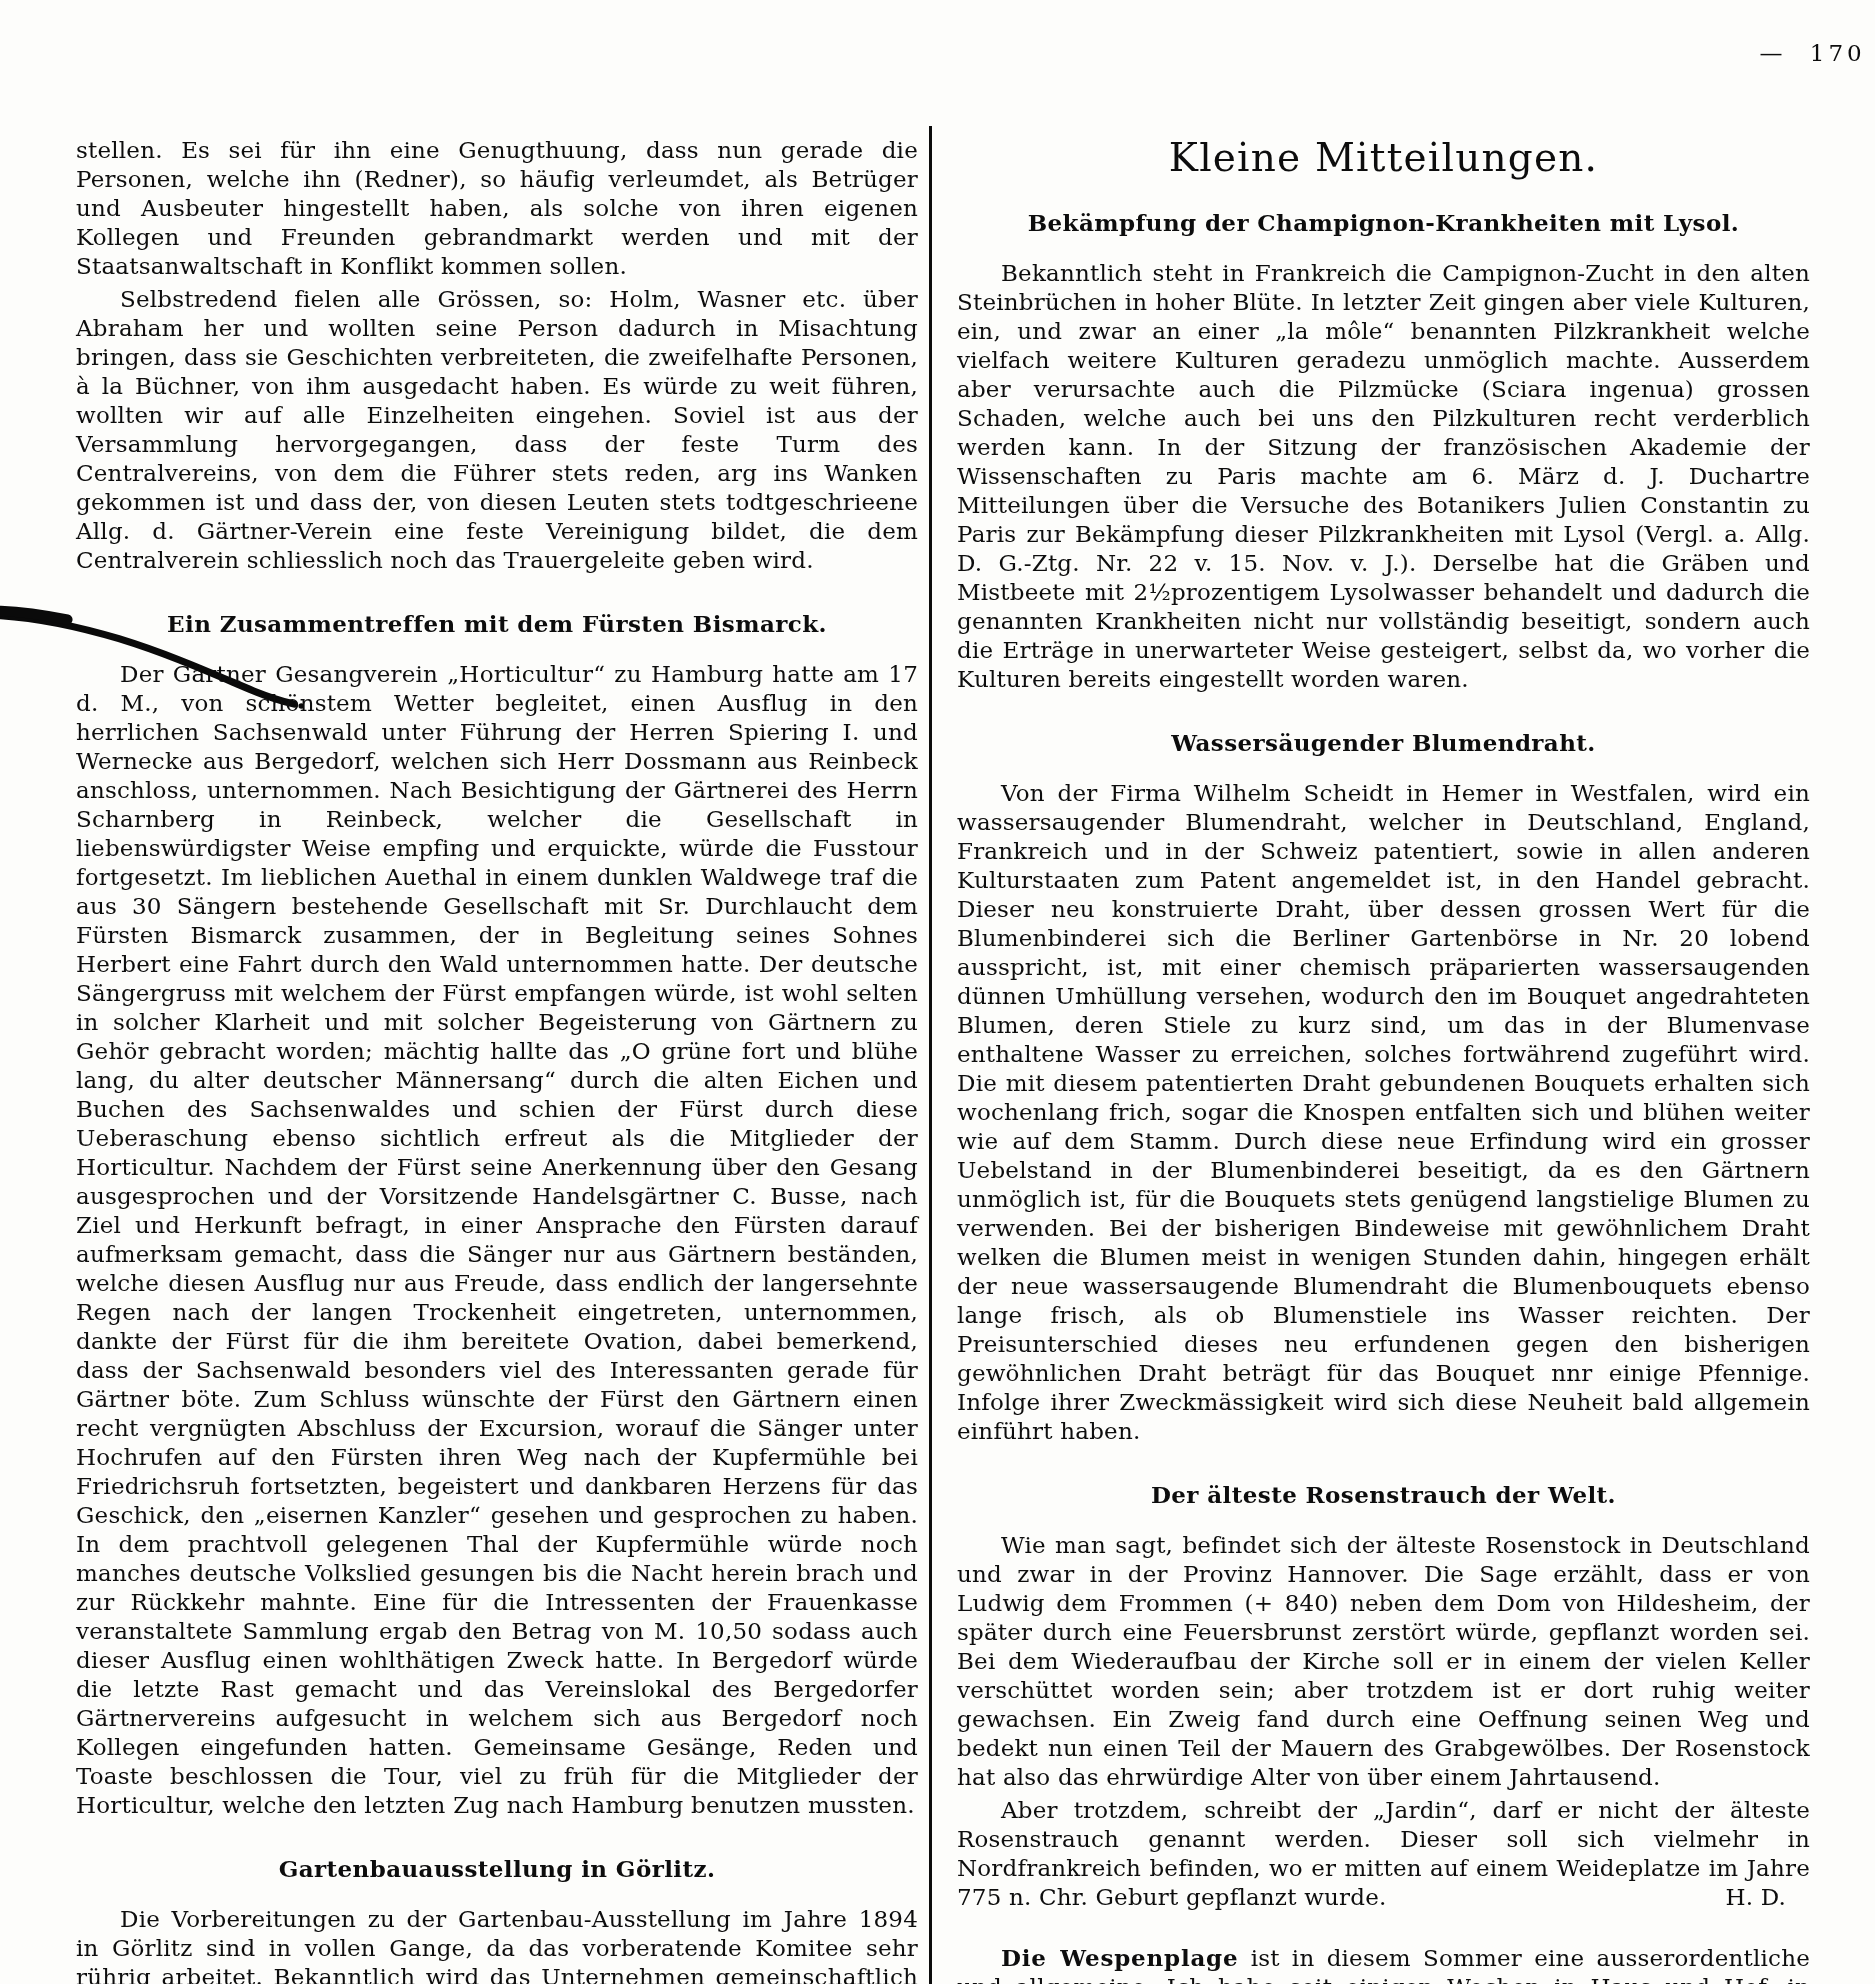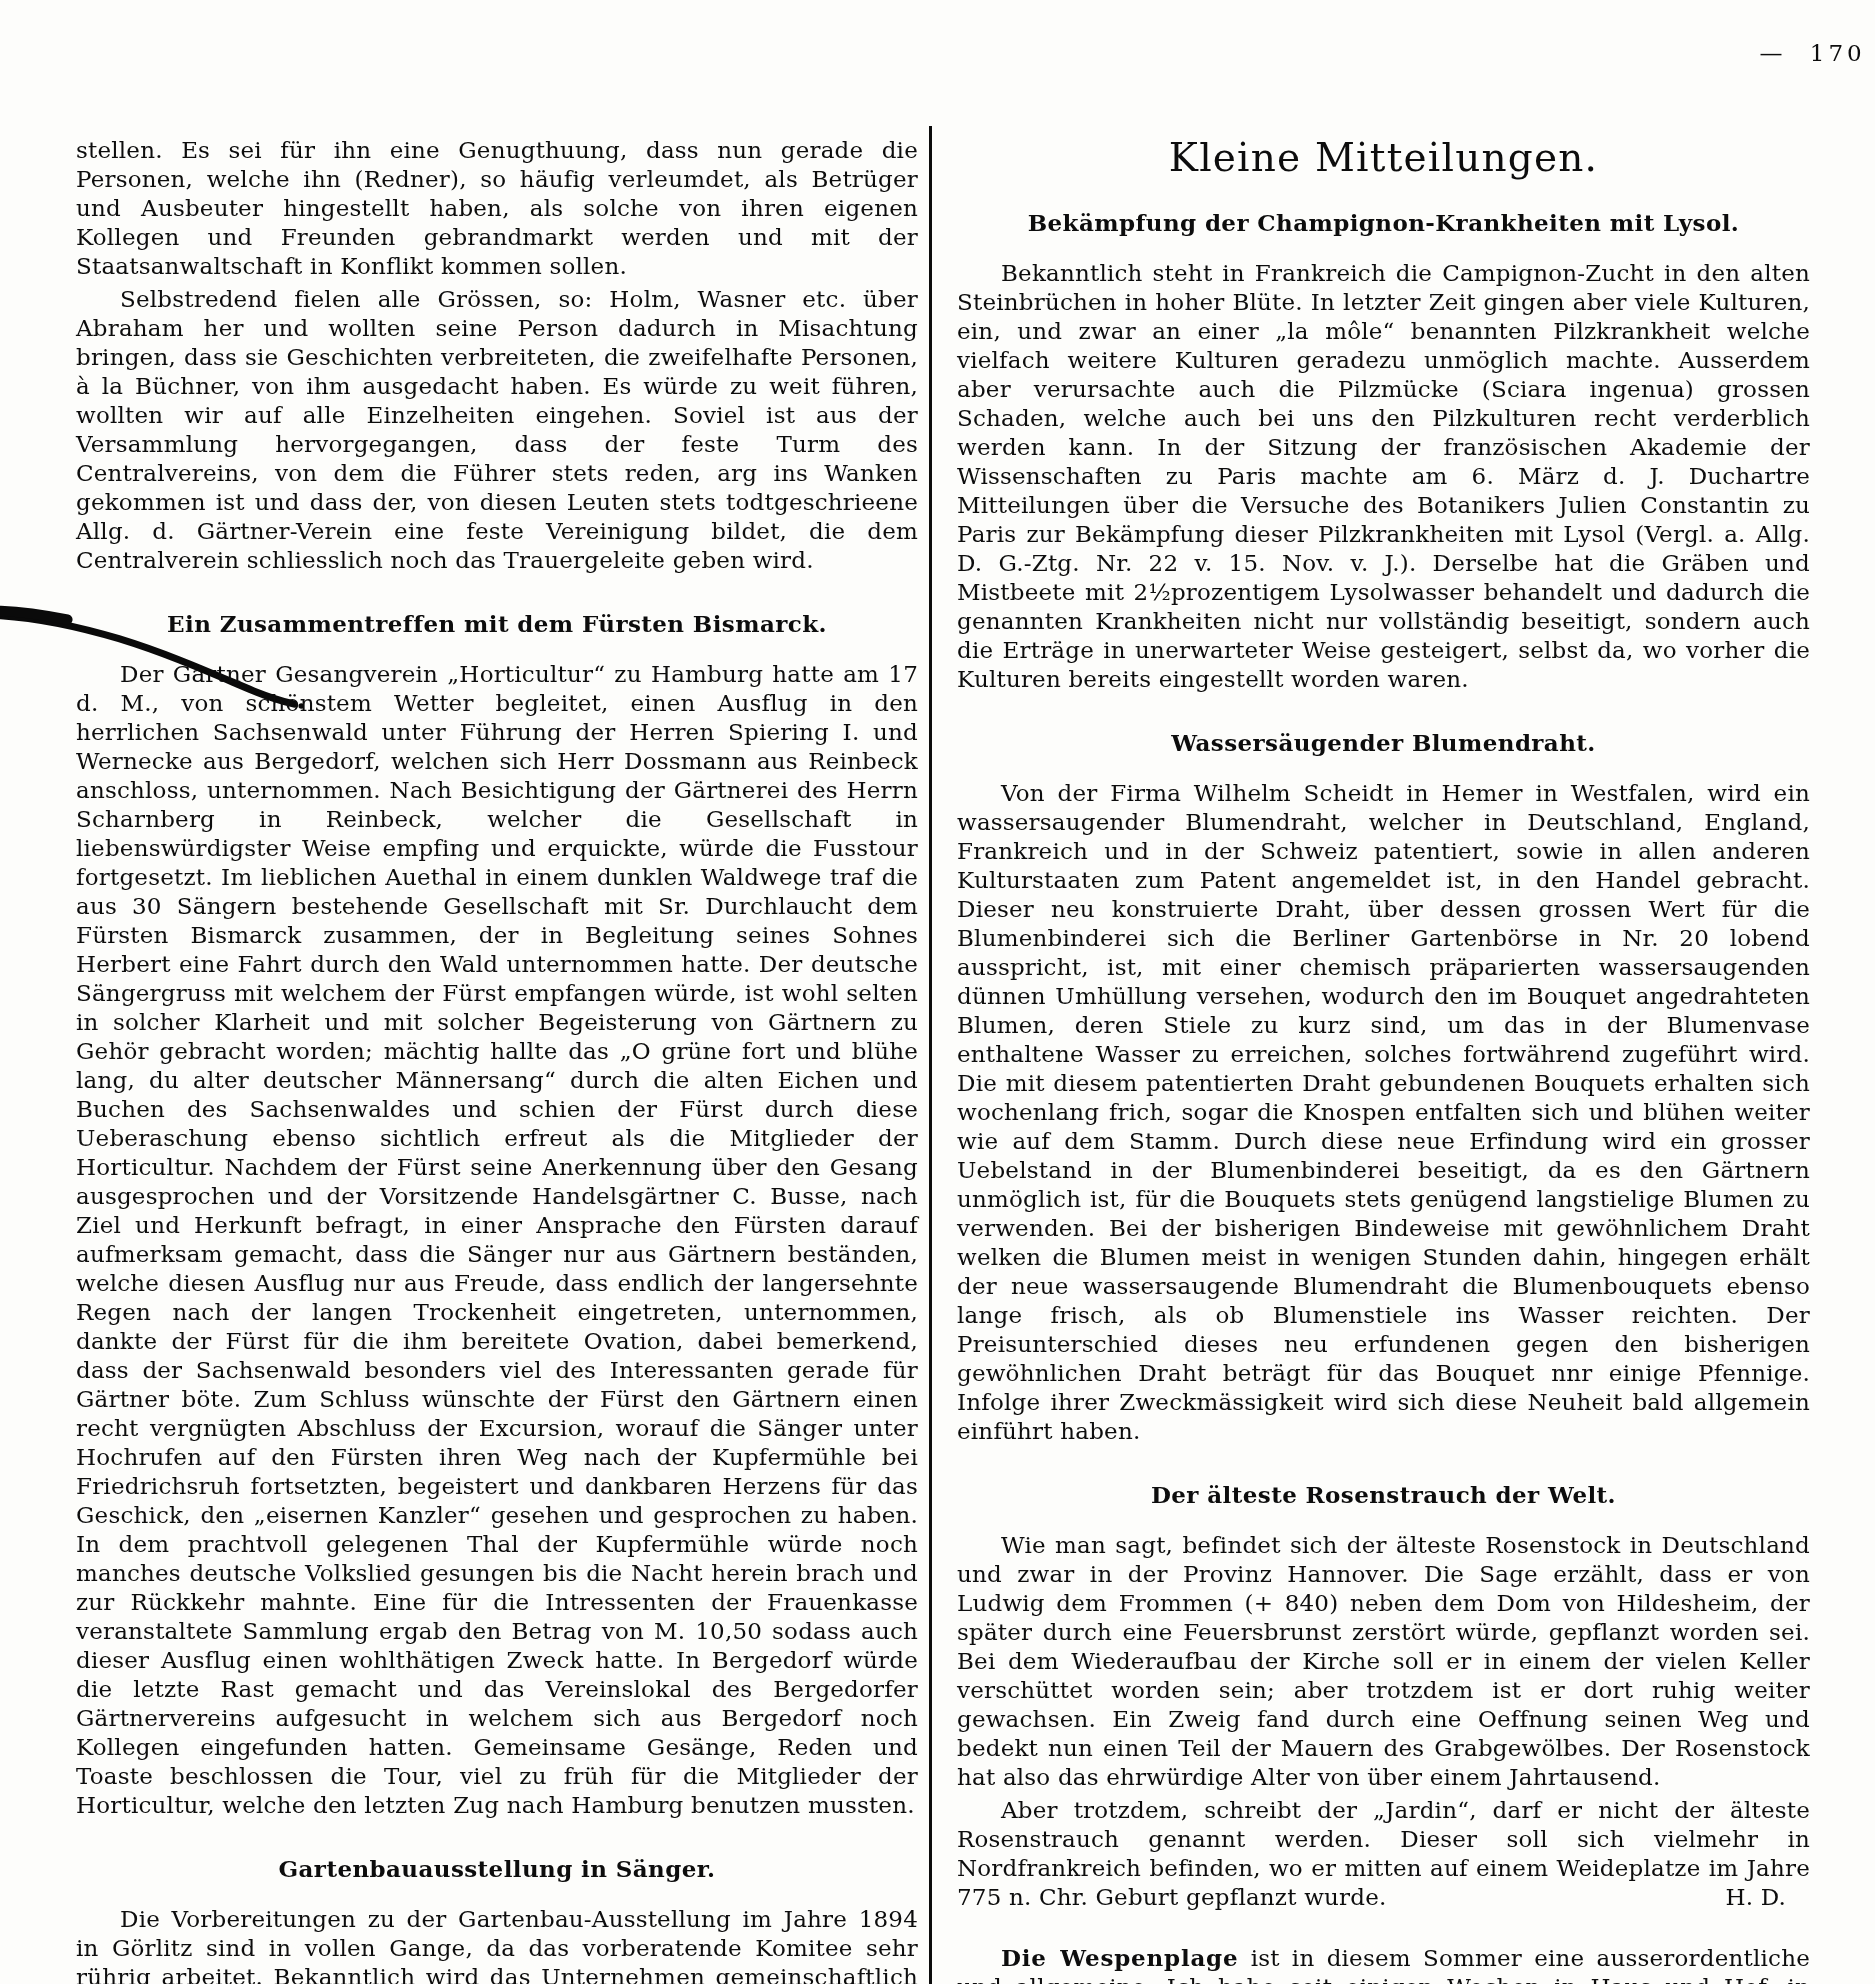--- a/index.html
+++ b/index.html
@@ -52,21 +52,21 @@
   <circle cx="760" cy="310" r="7" fill="#0a0a0a"></circle>
 </svg>
 
 <div class="col col-left">
   <p class="no-indent">stellen. Es sei für ihn eine Genugthuung, dass nun gerade die Personen, welche ihn (Redner), so häufig verleumdet, als Betrüger und Ausbeuter hingestellt haben, als solche von ihren eigenen Kollegen und Freunden gebrandmarkt werden und mit der Staatsanwaltschaft in Konflikt kommen sollen.</p>
   <p>Selbstredend fielen alle Grössen, so: Holm, Wasner etc. über Abraham her und wollten seine Person dadurch in Misachtung bringen, dass sie Geschichten verbreiteten, die zweifelhafte Personen, à la Büchner, von ihm ausgedacht haben. Es würde zu weit führen, wollten wir auf alle Einzelheiten eingehen. Soviel ist aus der Versammlung hervorgegangen, dass der feste Turm des Centralvereins, von dem die Führer stets reden, arg ins Wanken gekommen ist und dass der, von diesen Leuten stets todtgeschrieene Allg. d. Gärtner-Verein eine feste Vereinigung bildet, die dem Centralverein schliesslich noch das Trauergeleite geben wird.</p>
 
   <h2 class="article-title">Ein Zusammentreffen mit dem Fürsten Bismarck.</h2>
   <p>Der Gärtner Gesangverein „Horticultur“ zu Hamburg hatte am 17 d. M., von schönstem Wetter begleitet, einen Ausflug in den herrlichen Sachsenwald unter Führung der Herren Spiering I. und Wernecke aus Bergedorf, welchen sich Herr Dossmann aus Reinbeck anschloss, unternommen. Nach Besichtigung der Gärtnerei des Herrn Scharnberg in Reinbeck, welcher die Gesellschaft in liebenswürdigster Weise empfing und erquickte, würde die Fusstour fortgesetzt. Im lieblichen Auethal in einem dunklen Waldwege traf die aus 30 Sängern bestehende Gesellschaft mit Sr. Durchlaucht dem Fürsten Bismarck zusammen, der in Begleitung seines Sohnes Herbert eine Fahrt durch den Wald unternommen hatte. Der deutsche Sängergruss mit welchem der Fürst empfangen würde, ist wohl selten in solcher Klarheit und mit solcher Begeisterung von Gärtnern zu Gehör gebracht worden; mächtig hallte das „O grüne fort und blühe lang, du alter deutscher Männersang“ durch die alten Eichen und Buchen des Sachsenwaldes und schien der Fürst durch diese Ueberaschung ebenso sichtlich erfreut als die Mitglieder der Horticultur. Nachdem der Fürst seine Anerkennung über den Gesang ausgesprochen und der Vorsitzende Handelsgärtner C. Busse, nach Ziel und Herkunft befragt, in einer Ansprache den Fürsten darauf aufmerksam gemacht, dass die Sänger nur aus Gärtnern beständen, welche diesen Ausflug nur aus Freude, dass endlich der langersehnte Regen nach der langen Trockenheit eingetreten, unternommen, dankte der Fürst für die ihm bereitete Ovation, dabei bemerkend, dass der Sachsenwald besonders viel des Interessanten gerade für Gärtner böte. Zum Schluss wünschte der Fürst den Gärtnern einen recht vergnügten Abschluss der Excursion, worauf die Sänger unter Hochrufen auf den Fürsten ihren Weg nach der Kupfermühle bei Friedrichsruh fortsetzten, begeistert und dankbaren Herzens für das Geschick, den „eisernen Kanzler“ gesehen und gesprochen zu haben. In dem prachtvoll gelegenen Thal der Kupfermühle würde noch manches deutsche Volkslied gesungen bis die Nacht herein brach und zur Rückkehr mahnte. Eine für die Intressenten der Frauenkasse veranstaltete Sammlung ergab den Betrag von M. 10,50 sodass auch dieser Ausflug einen wohlthätigen Zweck hatte. In Bergedorf würde die letzte Rast gemacht und das Vereinslokal des Bergedorfer Gärtnervereins aufgesucht in welchem sich aus Bergedorf noch Kollegen eingefunden hatten. Gemeinsame Gesänge, Reden und Toaste beschlossen die Tour, viel zu früh für die Mitglieder der Horticultur, welche den letzten Zug nach Hamburg benutzen mussten.</p>
 
-  <h2 class="article-title">Gartenbauausstellung in Sänger.</h2>
+  <h2 class="article-title">Gartenbauausstellung in Görlitz.</h2>
   <p>Die Vorbereitungen zu der Gartenbau-Ausstellung im Jahre 1894 in Görlitz sind in vollen Gange, da das vorberatende Komitee sehr rührig arbeitet. Bekanntlich wird das Unternehmen gemeinschaftlich vom Gartenbau-Verein für die Oberlausitz und dem Gärtnerverein, beide in Görlitz, veranstaltet, doch werden als Aussteller nicht nur hiesige Fachleute und Laien, sondern auch die Gärtner der Lausitz und vielleicht auch Spezialisten der weiten Welt herangezogen werden. Die Ausstellung soll Anfang September stattfinden und wird dem Komitee der Platz um die Musikhalle seitens des Magistrats sicher dazu hergegeben werden unter zeitweiser Verlegung der Jugendspiele von jenem Platz, wenn Graf Hocherg, wie ja zu erwarten ist, die Musikhalle zur Mitbewilligung freundlichst überlässt. Mit der Ausstellung wird, wenn die Genehmigung dazu erteilt wird, eine Verlosung stattfinnden. Das Komitee giebt sich der Hoffnung hin, dass das Unternehmen — Görlitz hatte seit 1885 keine grosse Ausstellung mehr — die werkthätigste Unterstützung finden wird; sei es nun dadurch, dass sich Bemittelte an der Aufbringung des Garantiefonds, an Stiftung von Ehrenpreisen beteiligen, oder sei es seitens der Fachleute und der herschaftlichen Gärtnereien durch reichhaltige Ausstellungsveranstaltungen u. a. Der gute Wille der hiesigen Fachleute ist da, sie werden das beste zu bieten suchen; ermuntere man sie durch ein warmes, die Sache förderndes, freundliches Entgegenkommen.</p>
 
 </div>
 
 <div class="col col-right">
   <h1 class="section-title">Kleine Mitteilungen.</h1>
 
   <h2 class="article-title first">Bekämpfung der Champignon-Krankheiten mit Lysol.</h2>
   <p>Bekanntlich steht in Frankreich die Campignon-Zucht in den alten Steinbrüchen in hoher Blüte. In letzter Zeit gingen aber viele Kulturen, ein, und zwar an einer „la môle“ benannten Pilzkrankheit welche vielfach weitere Kulturen geradezu unmöglich machte. Ausserdem aber verursachte auch die Pilzmücke (Sciara ingenua) grossen Schaden, welche auch bei uns den Pilzkulturen recht verderblich werden kann. In der Sitzung der französischen Akademie der Wissenschaften zu Paris machte am 6. März d. J. Duchartre Mitteilungen über die Versuche des Botanikers Julien Constantin zu Paris zur Bekämpfung dieser Pilzkrankheiten mit Lysol (Vergl. a. Allg. D. G.-Ztg. Nr. 22 v. 15. Nov. v. J.). Derselbe hat die Gräben und Mistbeete mit 2½prozentigem Lysolwasser behandelt und dadurch die genannten Krankheiten nicht nur vollständig beseitigt, sondern auch die Erträge in unerwarteter Weise gesteigert, selbst da, wo vorher die Kulturen bereits eingestellt worden waren.</p>
 

